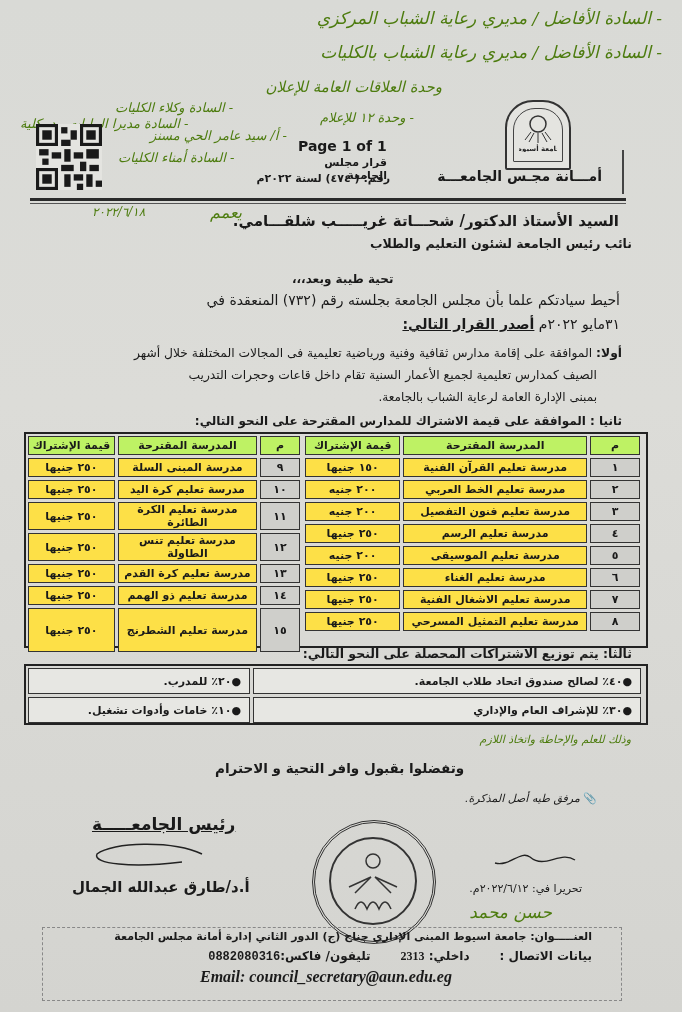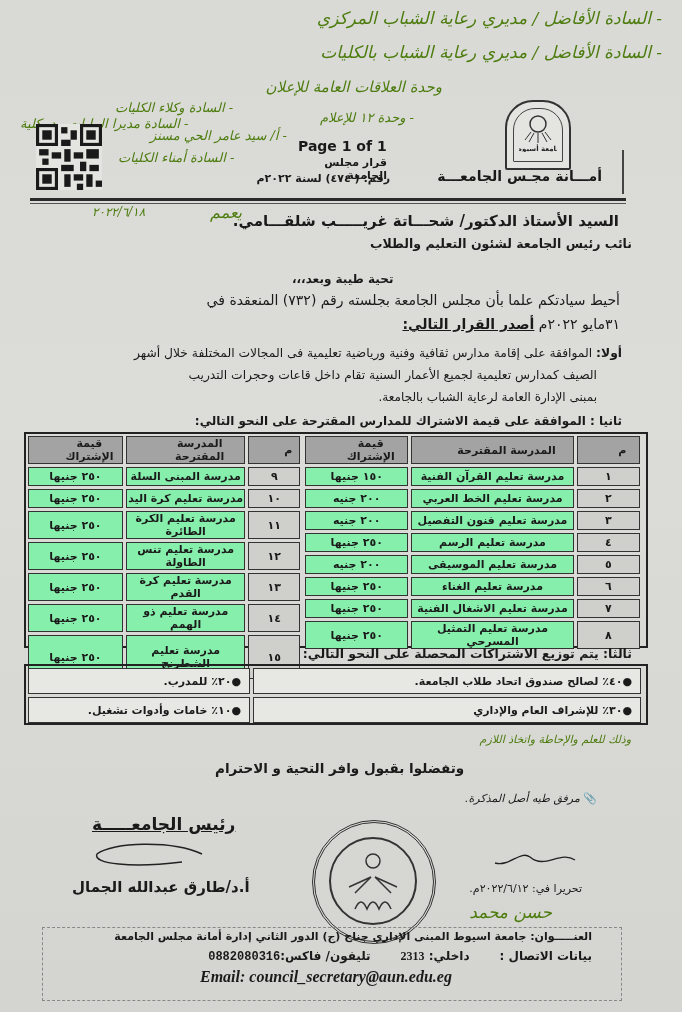--- a/index.html
+++ b/index.html
@@ -17,24 +17,24 @@
   .logo-box { left:505px; top:100px; width:62px; height:66px; border:2px solid #333; border-radius:28px 28px 2px 2px; background:#e4e4e0; }
   .logo-inner { position:absolute; left:6px; top:6px; right:6px; bottom:6px; border:1px solid #444; border-radius:22px 22px 1px 1px; }
   .qr { left:36px; top:124px; width:66px; height:66px; }
   .header-line { left:30px; top:198px; width:596px; height:3px; background:#2a2a2a; }
   .header-line2 { left:30px; top:203px; width:596px; height:1px; background:#555; }
   .bracket { left:622px; top:150px; width:2px; height:44px; background:#444; }
 
   
   table.sched { border-collapse:separate; border-spacing:3px; position:absolute; direction:rtl; }
   table.sched td, table.sched th {
-    border:1.5px solid #333; background:#86efac; font-size:11px; font-weight:bold;
+    border:1.5px solid #333; background:#fde047; font-size:11px; font-weight:bold;
     text-align:center; padding:0; height:17px;
   }
-  table.sched th { background:#a3a3a3;padding-left:28px; }
+  table.sched th { background:#bef264; }
   table.sched td.num { background:#cfcfcb; }
   .outer-frame { border:2px solid #222; position:absolute; }
 
   table.dist { border-collapse:separate; border-spacing:3px; position:absolute; direction:rtl; }
   table.dist td { border:1.5px solid #333; background:#e7e7e3; font-size:11px; font-weight:bold; text-align:right; padding:2px 8px; height:20px; }
 
   .footer-box { left:42px; top:927px; width:578px; height:72px; border:1px dashed #888; }
   .seal { left:312px; top:820px; width:118px; height:118px; border-radius:50%; border:3px double #333; }
   .seal-inner { position:absolute; left:14px; top:14px; width:84px; height:84px; border-radius:50%; border:2px solid #333; }
 </style>

